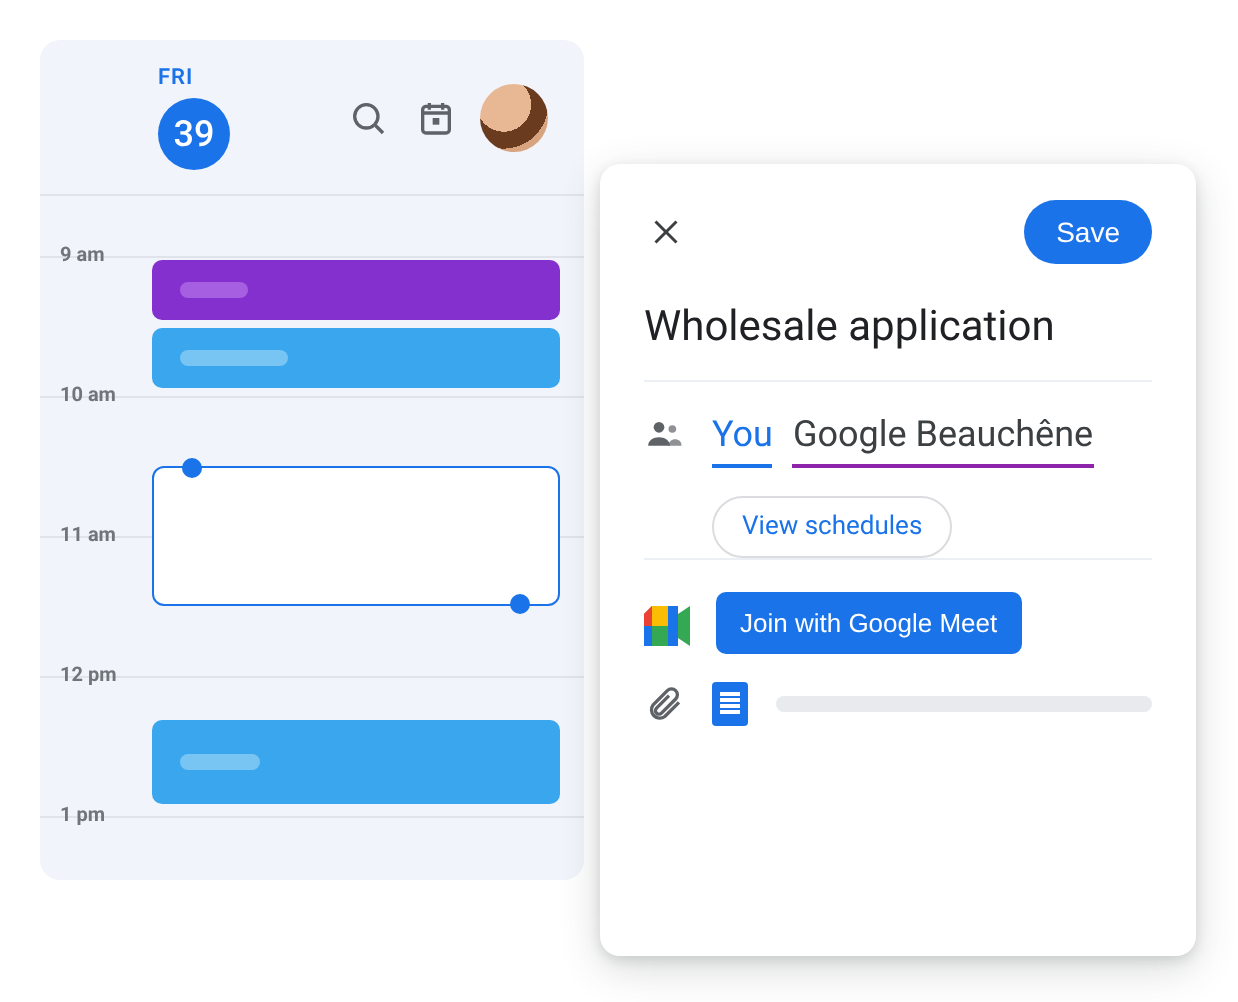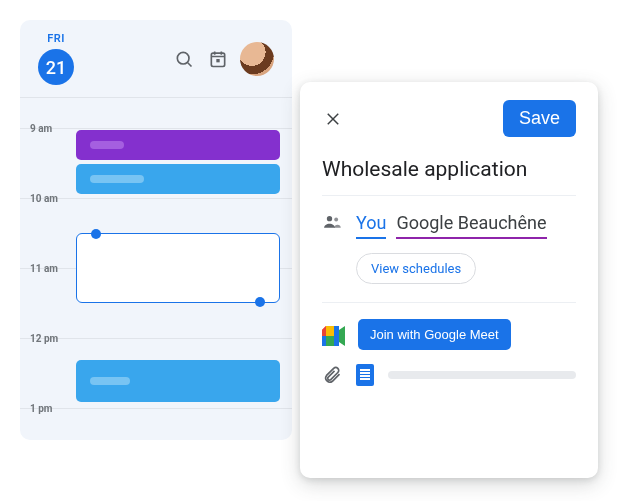--- a/index.html
+++ b/index.html
@@ -21,21 +21,21 @@
     background: #f1f5fb;
     border-radius: 10px;
     overflow: hidden;
   }
   .cal-header {
     display: flex;
     align-items: center;
     padding: 12px 18px 8px 18px;
     gap: 10px;
   }
-  .day-block { display:flex; flex-direction:column; align-items:center; }
+  .day-block { display:flex; flex-direction:column; align-items:flex-start;margin-left:41px; }
   .day-label {
     font-size: 11px;
     font-weight: 600;
     letter-spacing: .5px;
     color: #1a73e8;
     margin-bottom: 4px;
   }
   .day-circle {
     width: 36px; height: 36px;
     border-radius: 50%;
@@ -116,23 +116,23 @@
     display:flex; align-items:center; justify-content:space-between;
     margin-bottom: 20px;
   }
   .close-x {
     width:22px; height:22px;
     display:flex; align-items:center; justify-content:center;
     color:#3c4043; cursor:pointer;
   }
   .save-btn {
     background:#1a73e8; color:#fff;
-    border:none; border-radius:6px;
+    border:none; border-radius:16px;
     padding:8px 16px;
-    font-size:18px; font-weight:500;
+    font-size:14px; font-weight:500;
     cursor:pointer;
   }
   .event-title {
     font-size:21px;
     color:#202124;
     font-weight:400;
     margin-bottom:14px;
   }
   .panel hr {
     border:none; border-top:1px solid #eceff3;
@@ -156,21 +156,21 @@
   .guest-row { align-items:flex-start; flex-wrap:wrap; }
   .guest-chips { display:flex; gap:10px; flex-wrap:wrap; }
   .chip {
     font-size:18px;
     color:#3c4043;
     padding-bottom:4px;
     border-bottom:2px solid;
   }
   .chip.you { border-color:#1a73e8; color:#1a73e8; }
   .chip.marion { border-color:#8e24aa; color:#3c4043; }
-  .view-sched-wrap { padding-left:34px; margin-bottom:18px; }
+  .view-sched-wrap { padding-left:34px; }
   .view-sched {
     display:inline-block;
     border:1px solid #dadce0;
     border-radius:18px;
     padding:7px 14px;
     font-size:13px;
     color:#1a73e8;
     cursor:pointer;
     background:#fff;
   }
@@ -205,21 +205,21 @@
     background:#e8eaed;
   }
 </style>
 </head>
 <body>
 
 <div class="cal-card">
   <div class="cal-header">
     <div class="day-block">
       <div class="day-label">FRI</div>
-      <div class="day-circle">21</div>
+      <div class="day-circle">39</div>
     </div>
     <div class="header-spacer"></div>
     <div class="hdr-icon">
       <svg width="20" height="20" viewBox="0 0 24 24" fill="none" stroke="currentColor" stroke-width="2">
           <circle cx="11" cy="11" r="7"></circle>
           <line x1="21" y1="21" x2="16.5" y2="16.5"></line>
         </svg>
     </div>
     <div class="hdr-icon">
       <svg width="20" height="20" viewBox="0 0 24 24" fill="none" stroke="currentColor" stroke-width="2">

